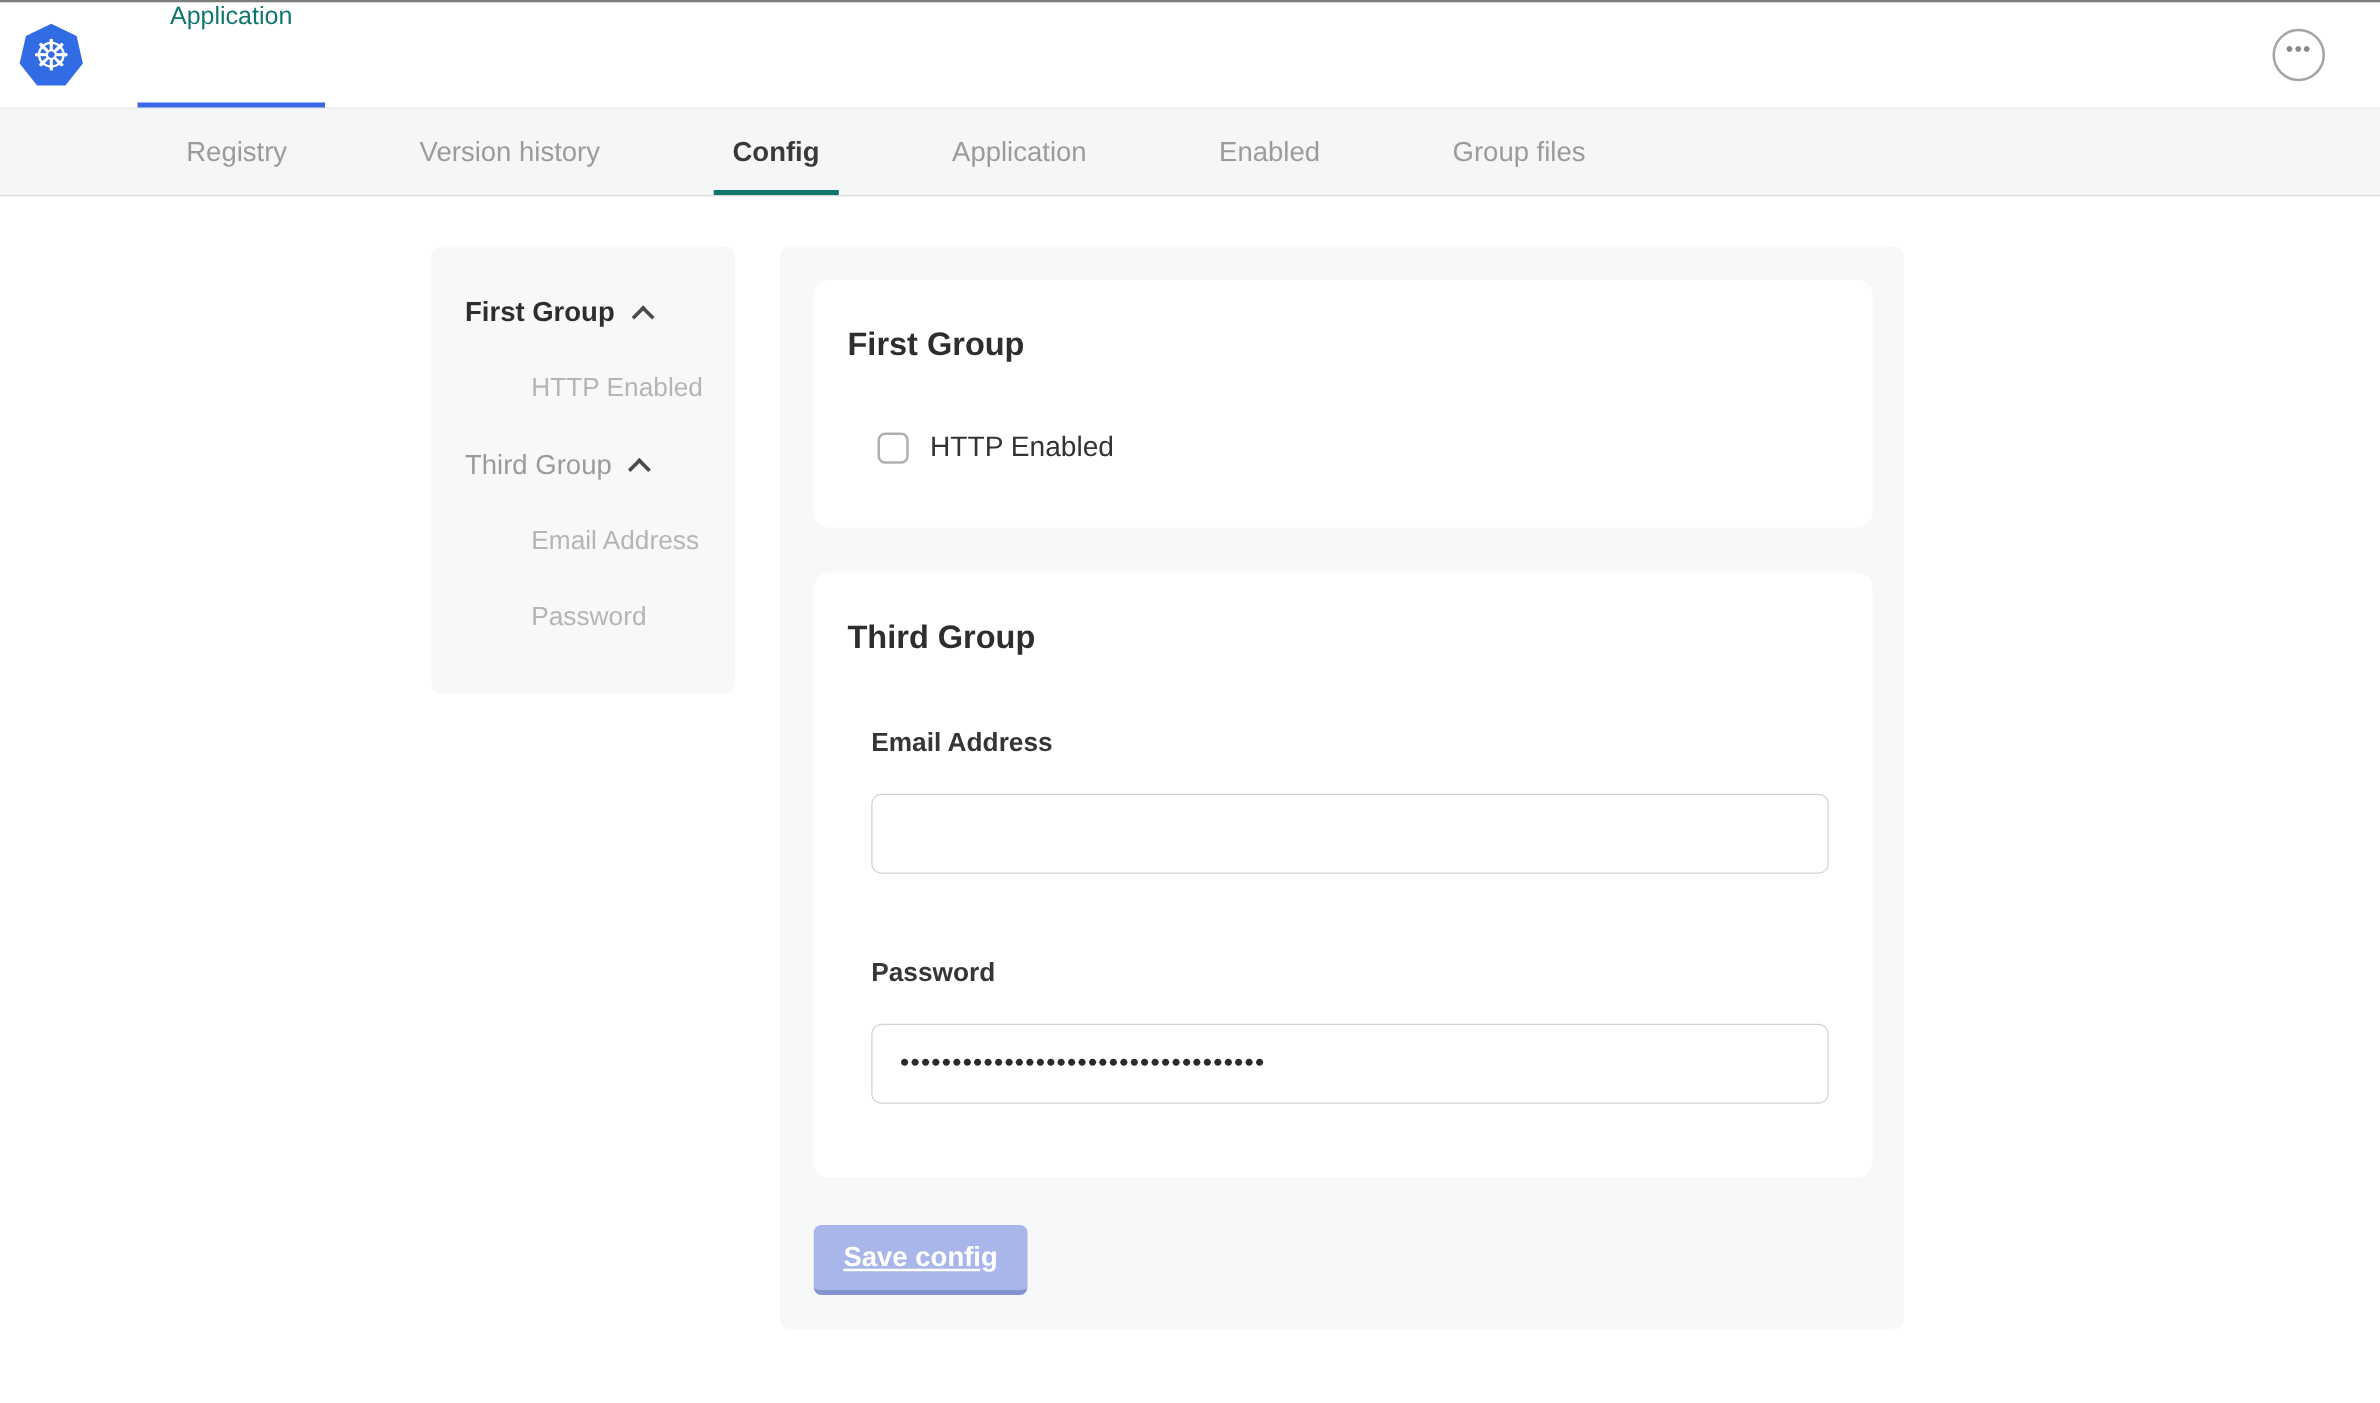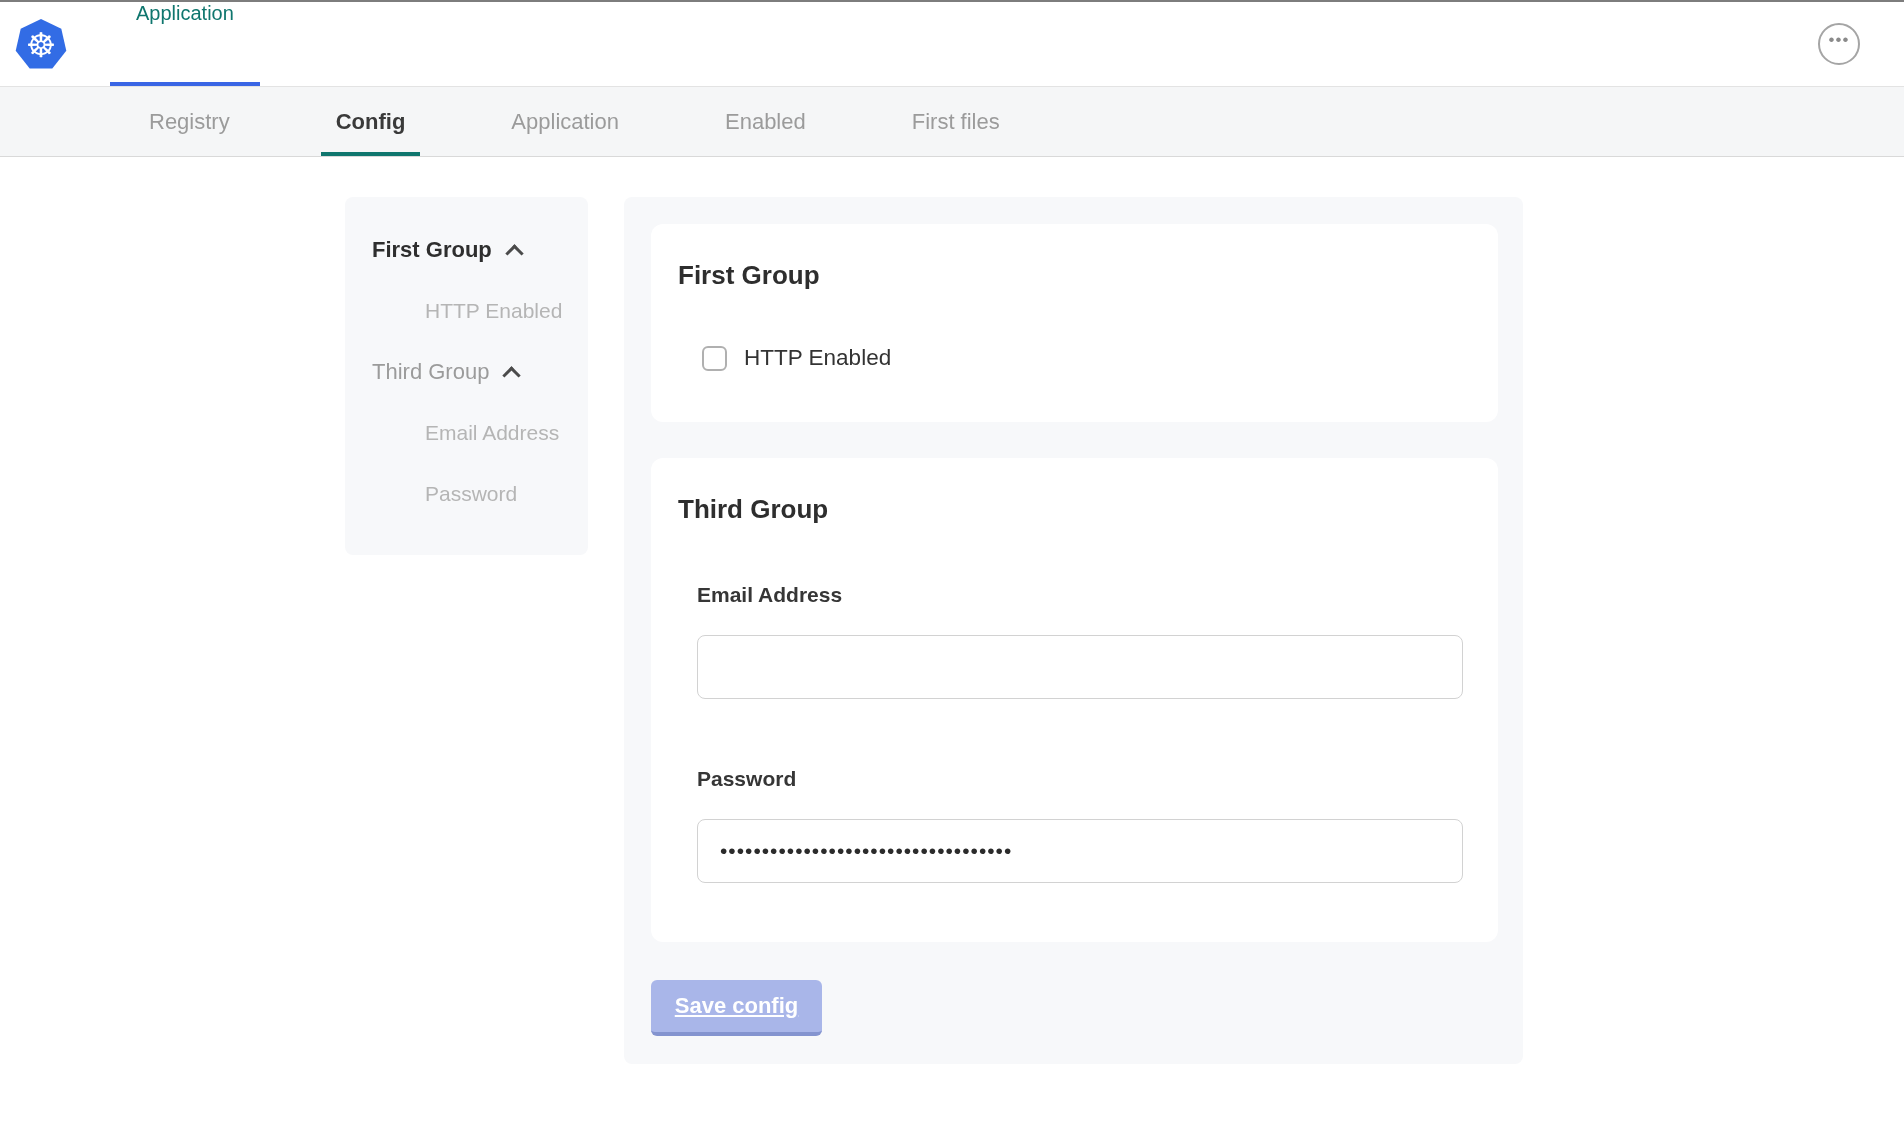--- a/index.html
+++ b/index.html
@@ -92,24 +92,25 @@
   <div class="app-tab">
     <span>Application</span>
   </div>
   <button class="menu-btn">
     <span>•••</span>
   </button>
 </header>
 
 <nav>
   <div class="nav-tab">Registry</div>
+  <div class="nav-tab">Version history</div>
   <div class="nav-tab active">Config</div>
   <div class="nav-tab">Application</div>
   <div class="nav-tab">Enabled</div>
-  <div class="nav-tab">First files</div>
+  <div class="nav-tab">Group files</div>
 </nav>
 
 <div class="content">
 
   <aside class="config-nav">
     <div class="side-row">
       <span class="side-group-label">First Group</span>
       <span class="chevron-up"></span>
     </div>
     <div class="side-row">

